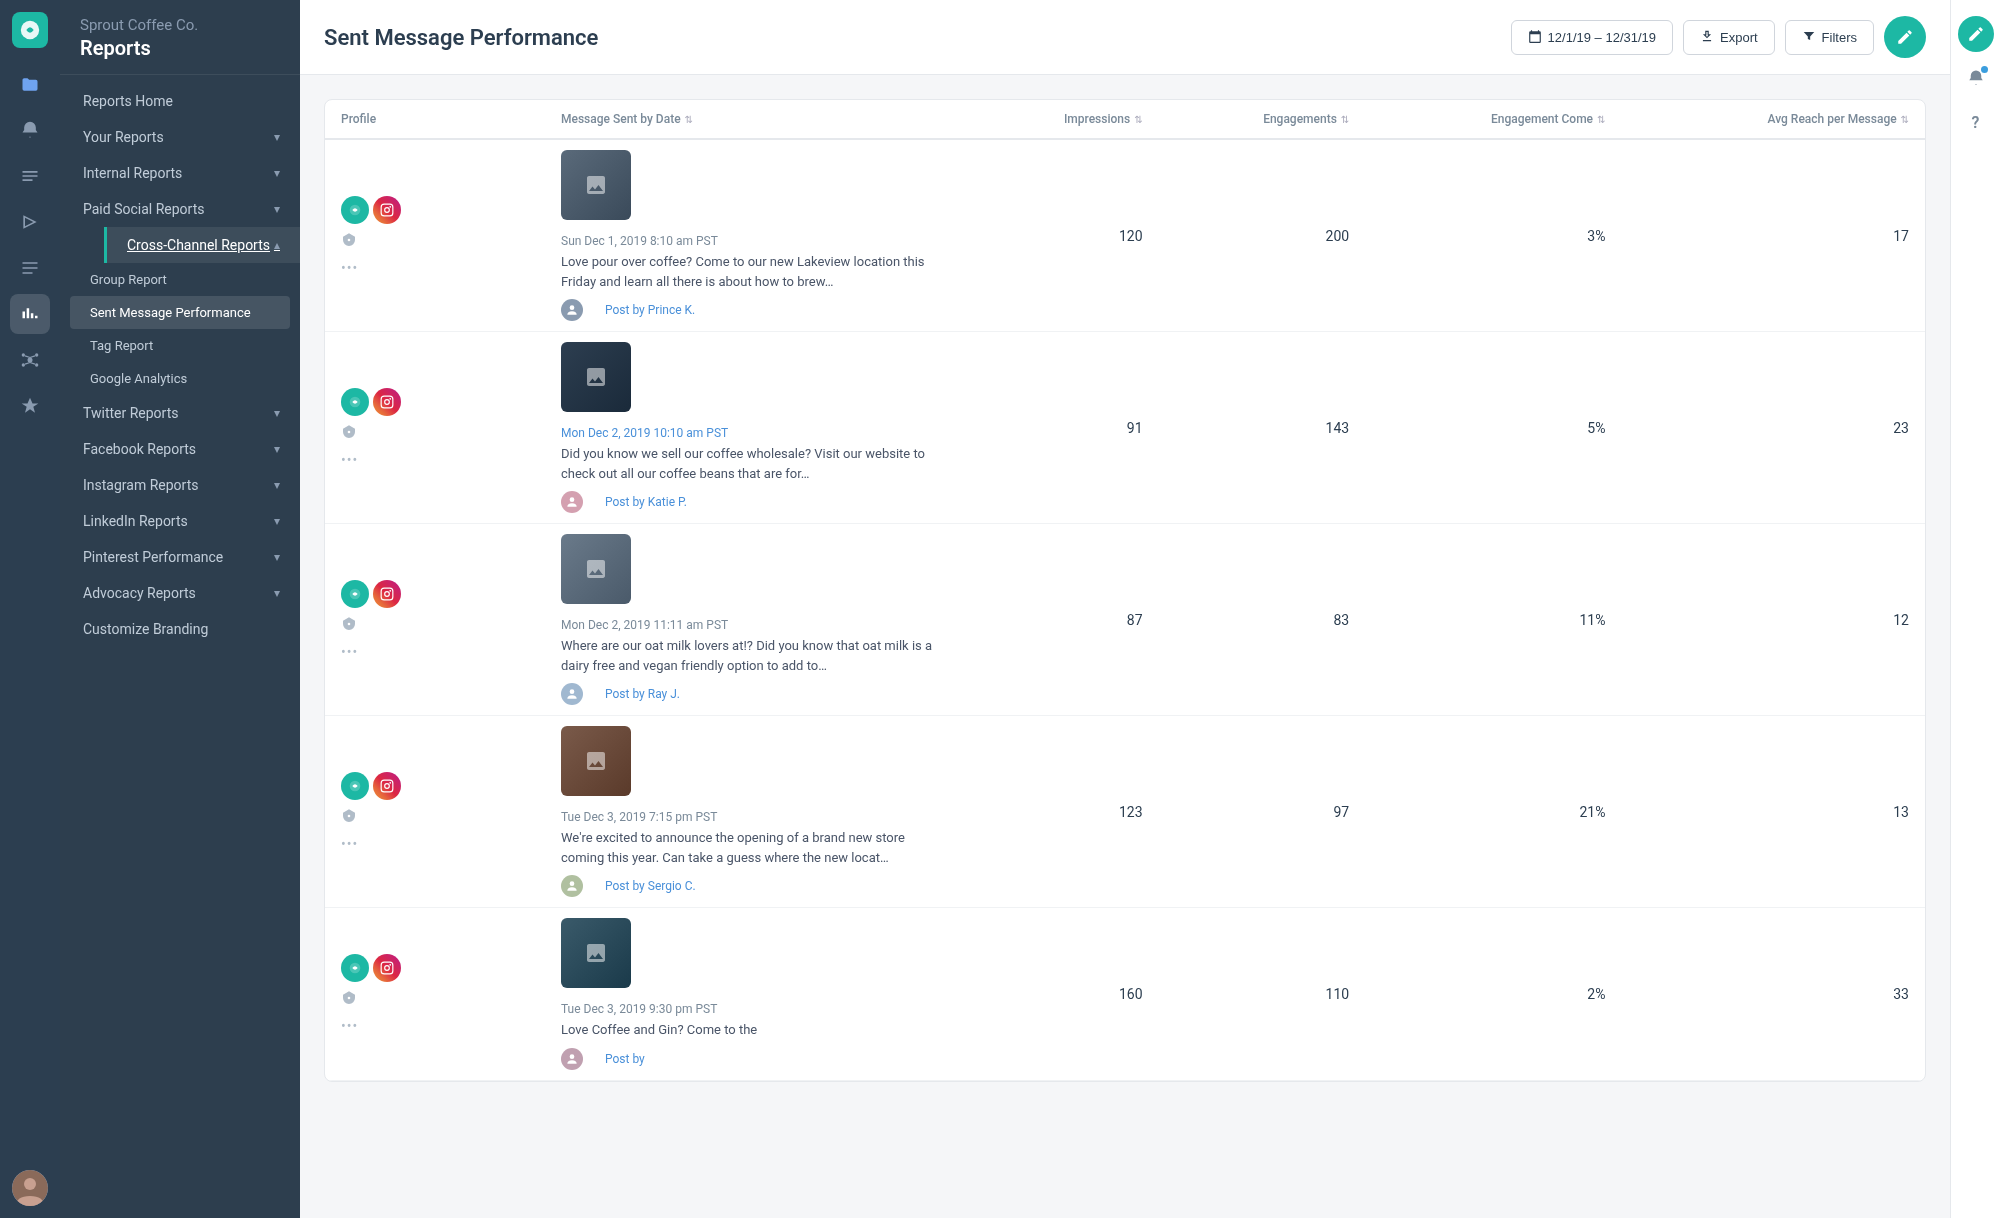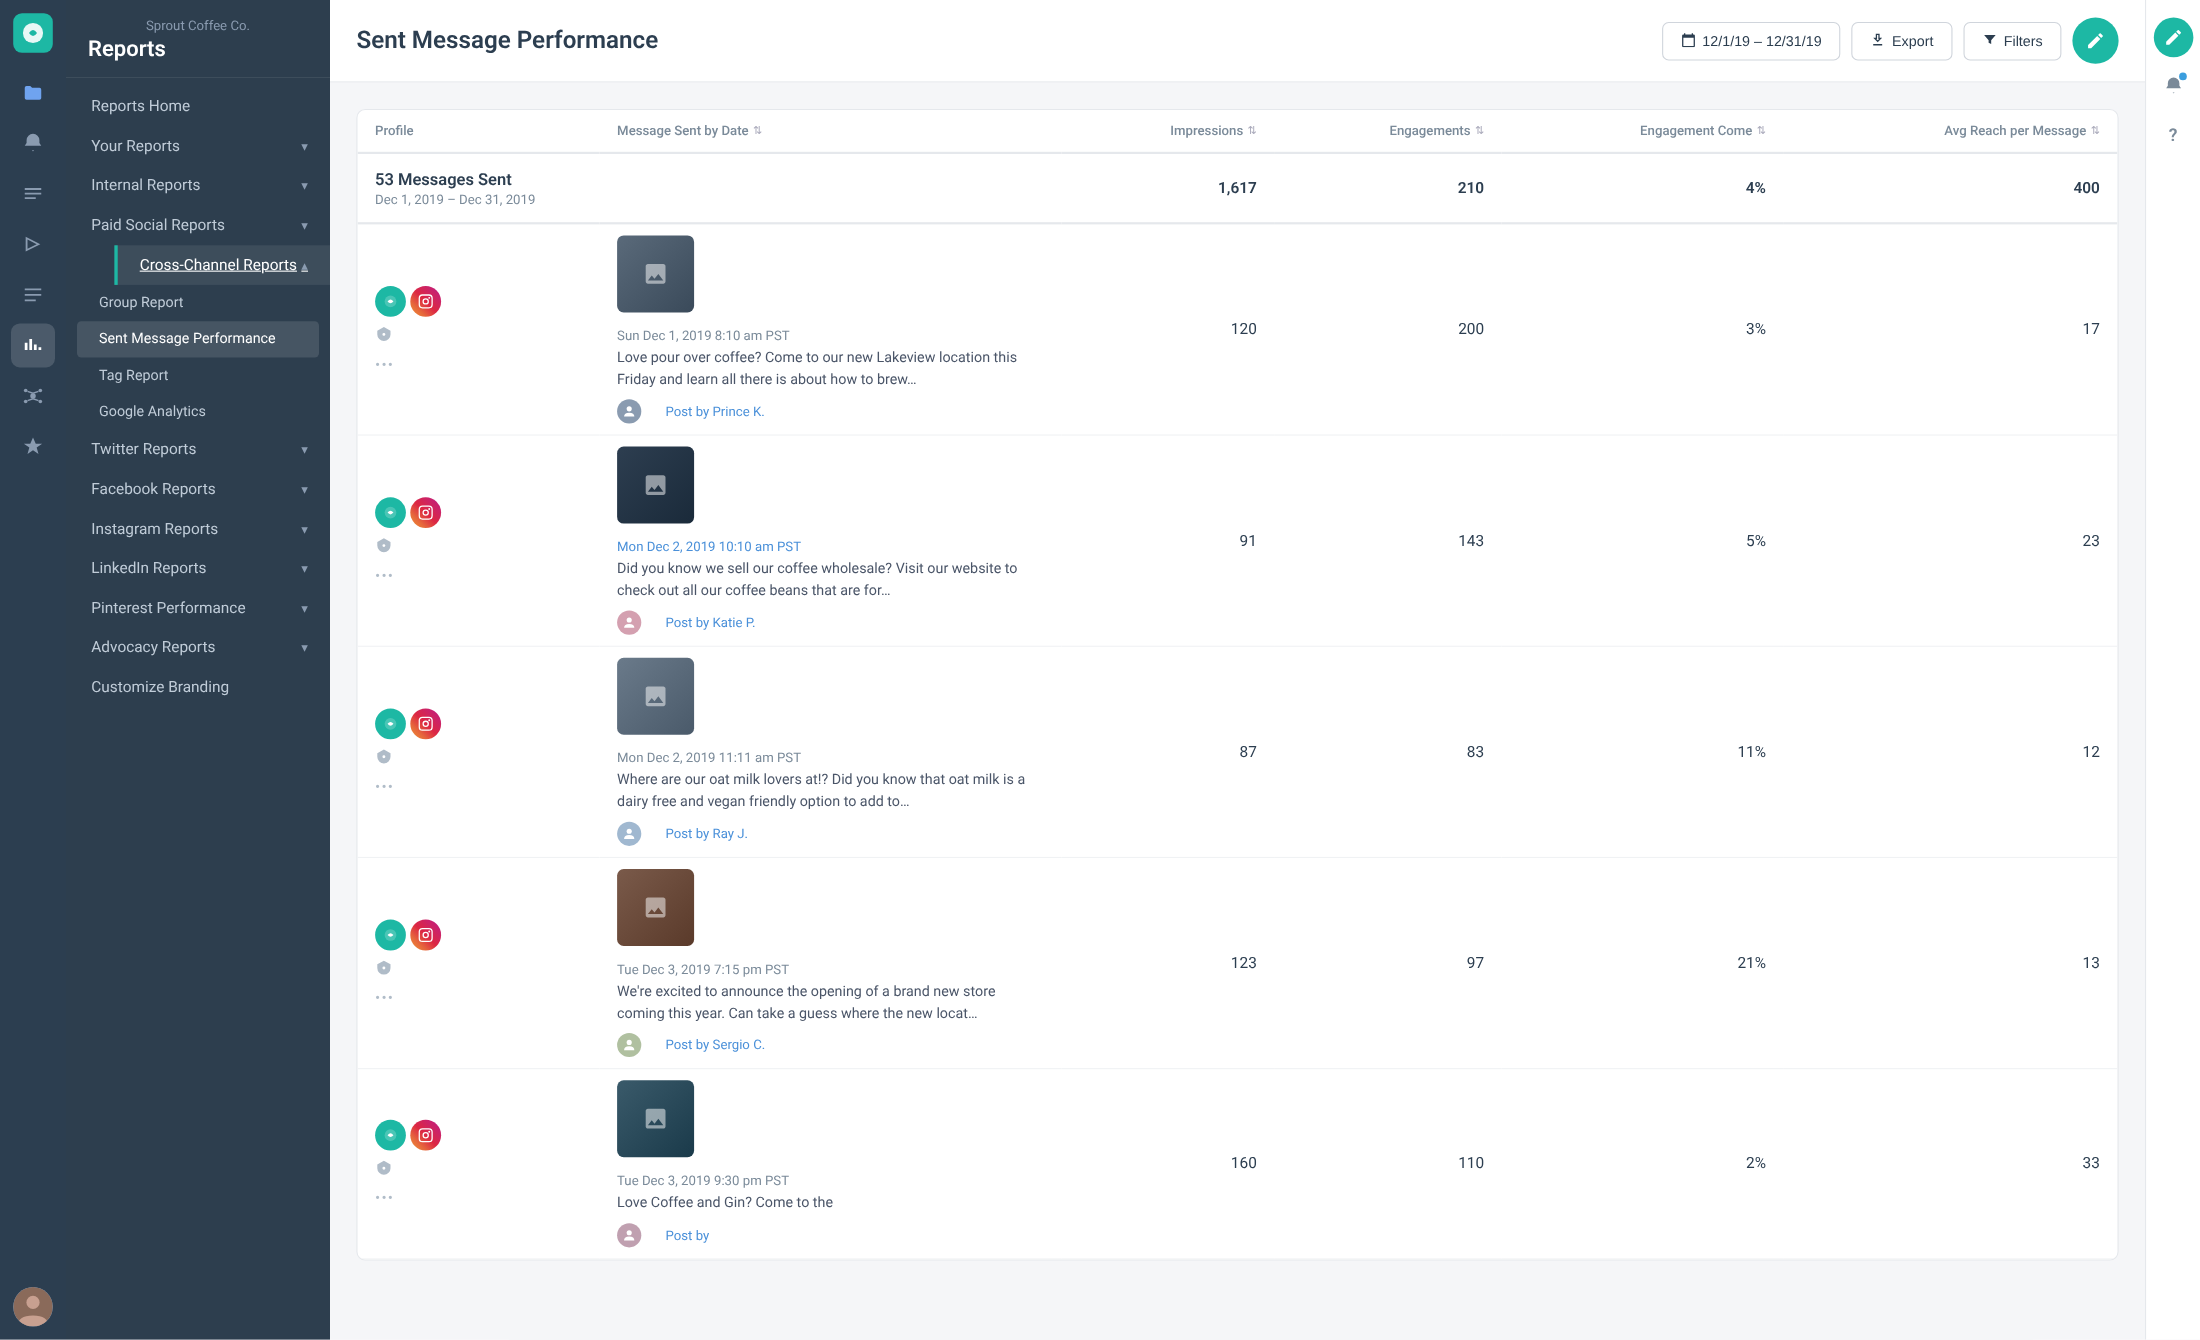--- a/index.html
+++ b/index.html
@@ -49,21 +49,21 @@
       background: #2d3e4e;
       display: flex;
       flex-direction: column;
       overflow-y: auto;
       flex-shrink: 0;
     }
     .sidebar-header {
       padding: 16px 20px 14px;
       border-bottom: 1px solid rgba(255,255,255,0.08);
     }
-    .sidebar-company { color: #8a9bb0; font-size: 12px; margin-bottom: 2px; text-align: center; }
+    .sidebar-company { color: #8a9bb0; font-size: 15px; margin-bottom: 2px; }
     .sidebar-title { color: white; font-size: 20px; font-weight: 600; }
 
     .sidebar-nav { padding: 8px 0; }
     .sidebar-nav-item {
       display: flex; align-items: center; justify-content: space-between;
       padding: 10px 20px;
       color: #c0ccd8;
       font-size: 14px;
       cursor: pointer;
       border-left: 3px solid transparent;
@@ -409,30 +409,20 @@
             <th class="right">
               <span class="col-sort">Engagement Come</span>
             </th>
             <th class="right">
               <span class="col-sort">Avg Reach per Message</span>
             </th>
           </tr>
         </thead>
         <tbody>
 
-          <tr class="summary-row">
-            <td colspan="2">
-              <div class="summary-label">53 Messages Sent</div>
-              <div class="summary-date">Dec 1, 2019 – Dec 31, 2019</div>
-            </td>
-            <td class="summary-num">1,617</td>
-            <td class="summary-num">210</td>
-            <td class="summary-num">4%</td>
-            <td class="summary-num">400</td>
-          </tr>
 
         <tr class="msg-row">
     <td>
       <div class="profile-cell">
         <div class="profile-icons">
           <div style="display:flex;gap:4px;align-items:center;">
             <div class="social-icon sprout" style="font-size:11px;background:#1db8a4;">
               <svg width="16" height="16" viewBox="0 0 24 24" fill="white">
                           <circle cx="12" cy="12" r="8" fill="rgba(255,255,255,0.2)"></circle>
                           <path d="M8 12 Q12 7 16 12 Q12 17 8 12Z" fill="white"></path>

